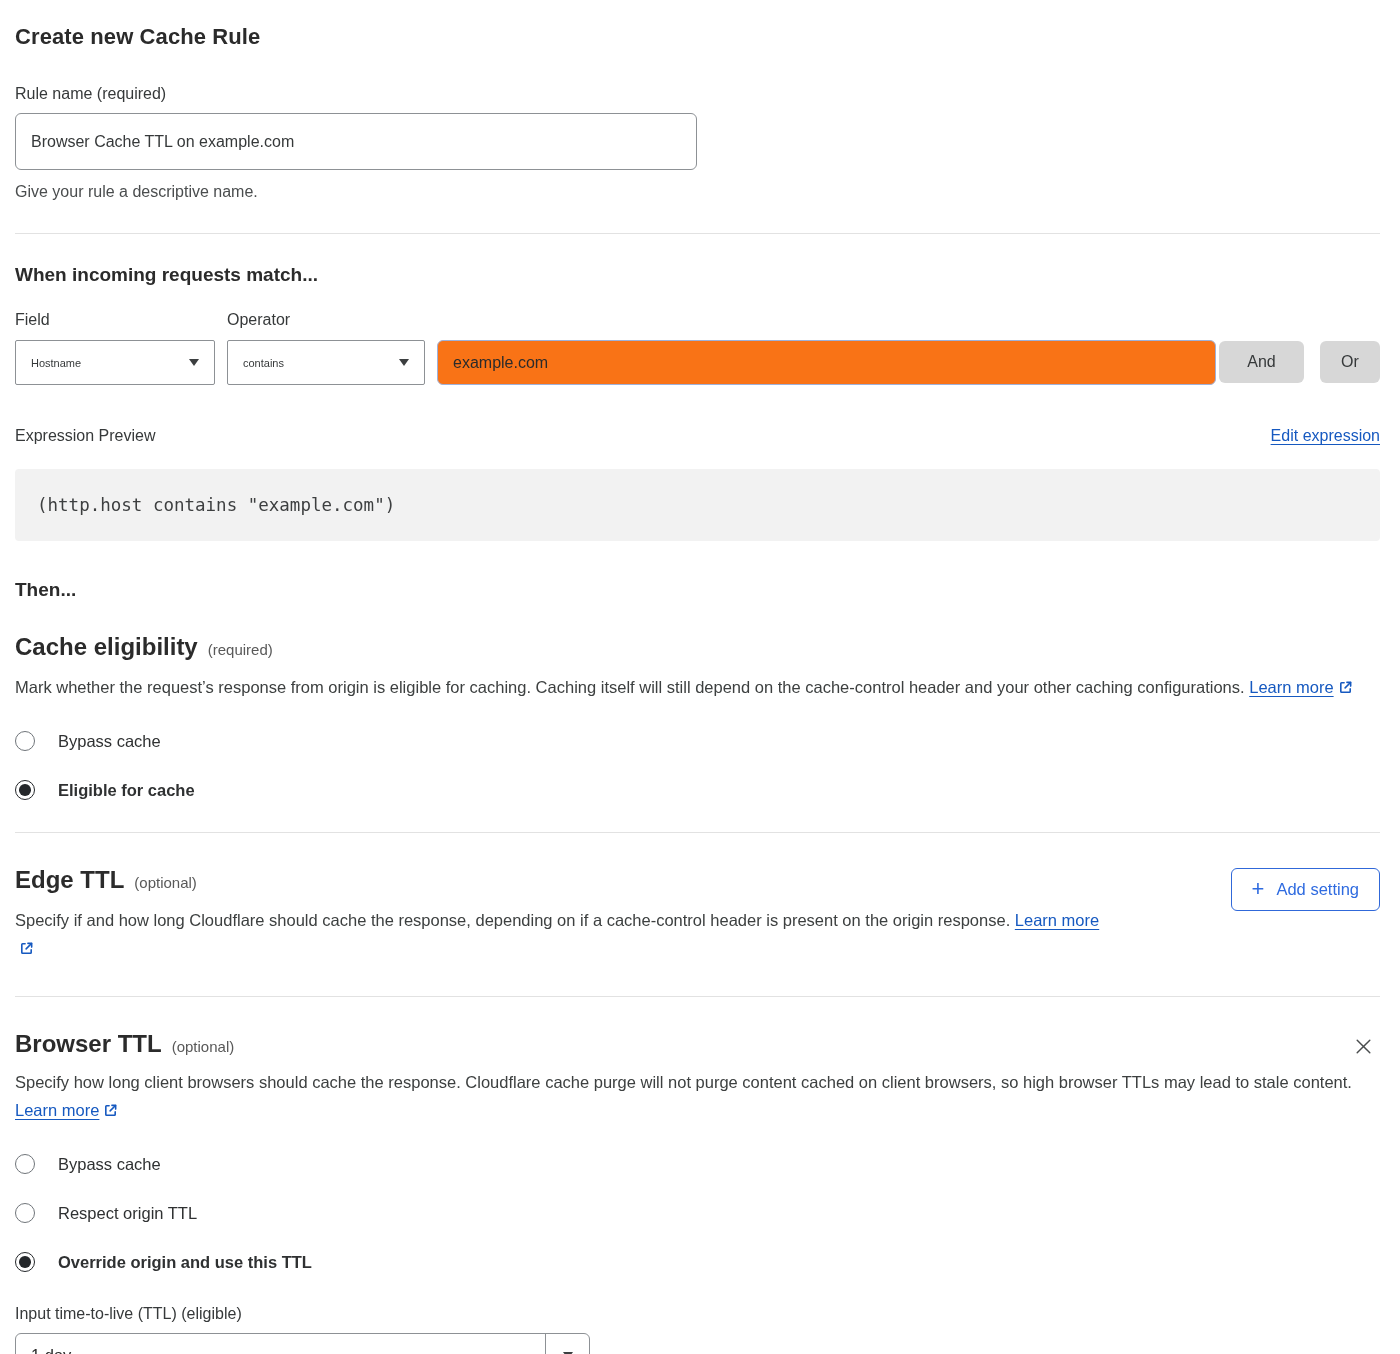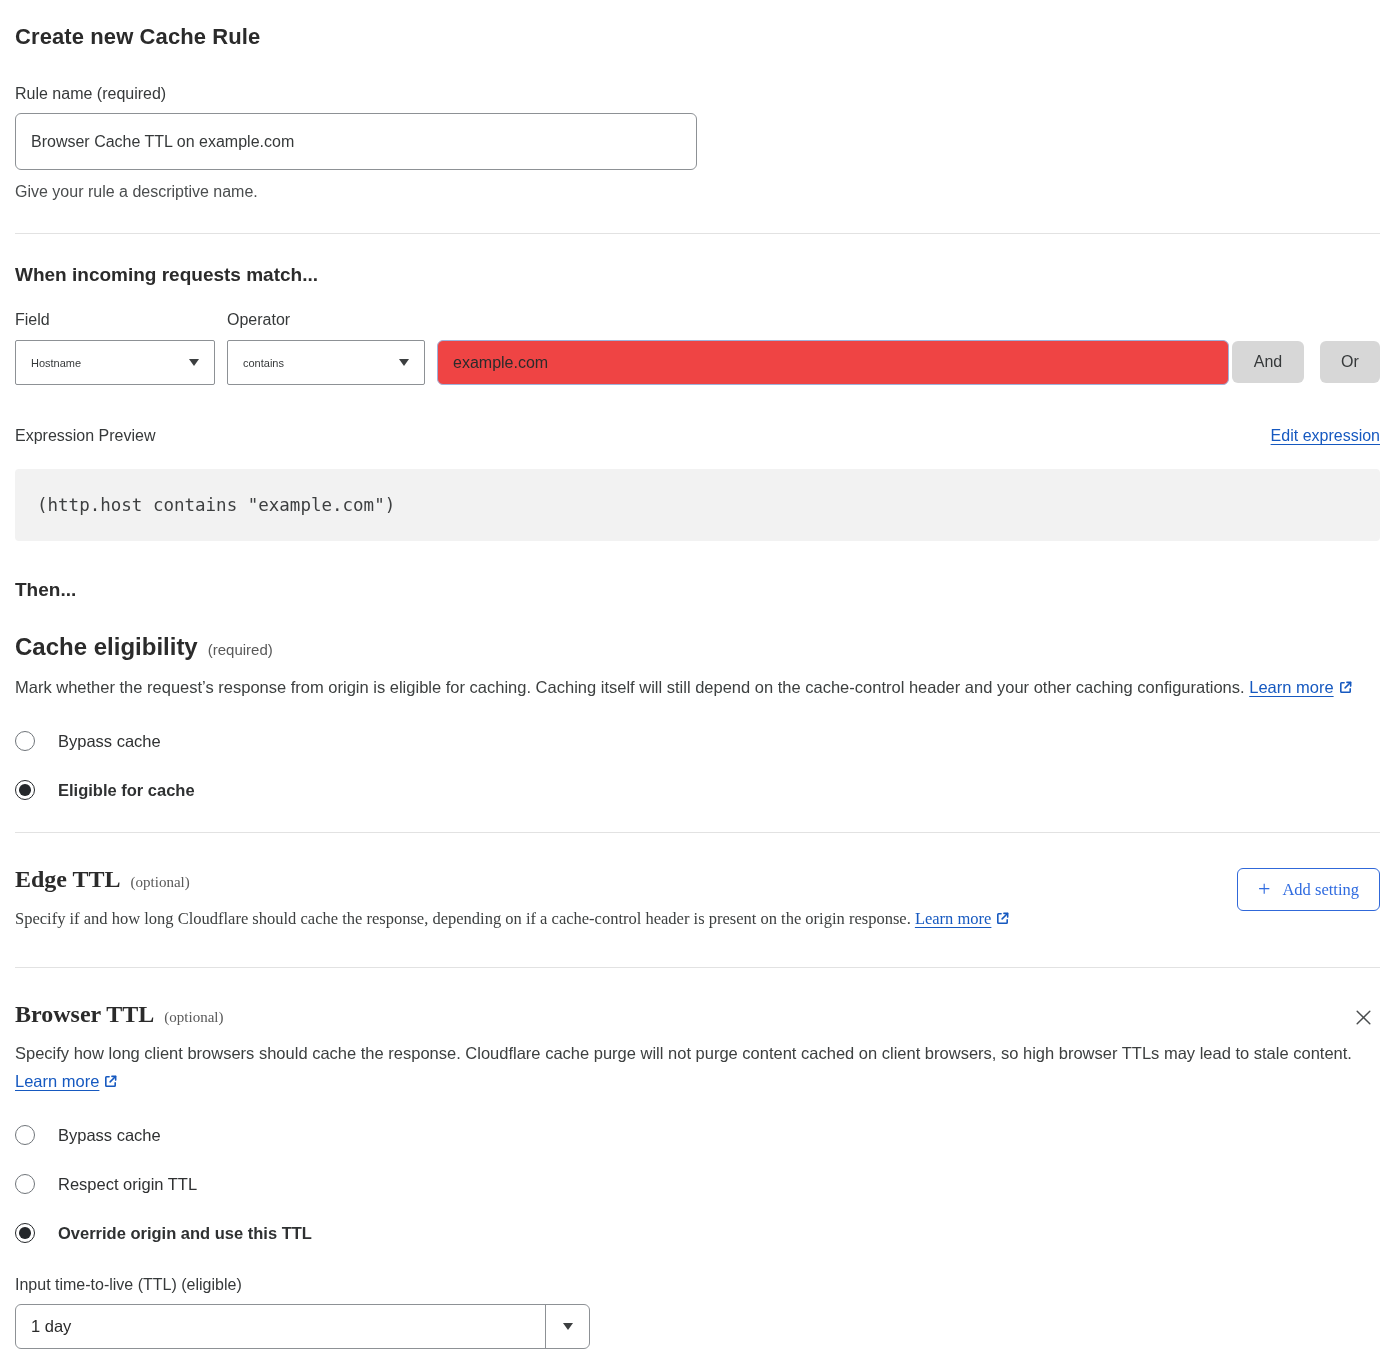--- a/index.html
+++ b/index.html
@@ -28,28 +28,28 @@
   .match-row { display:flex; align-items:flex-end; margin-top:25px; }
   .match-col .field-label { margin-bottom:11px; }
   .select-box {
     height:45px; border:1px solid #8d9195; border-radius:2px; background:#fff;
     display:flex; align-items:center; justify-content:space-between;
     padding:0 15px; font-size:11px; color:#36393a; cursor:pointer;
   }
   .caret { width:0; height:0; border-left:5.5px solid transparent; border-right:5.5px solid transparent; border-top:7px solid #3c3f40; }
   .value-input {
     height:45px; width:100%; border:1px solid #9fb1d9; border-radius:6px;
-    background:#ef4444; font-size:16px; color:#2b2b2b; padding:0 15px;
+    background:#f97316; font-size:16px; color:#2b2b2b; padding:0 15px;
     font-family:"Liberation Sans","DejaVu Sans",sans-serif; outline:none;
   }
   .gray-btn {
     height:42px; border:none; border-radius:6px; background:#d7d7d7; color:#36393a;
     font-size:16px; font-family:inherit; cursor:pointer; margin-bottom:2px;
   }
-  .btn-and { width:72px; margin-left:3px; }
+  .btn-and { width:85px; margin-left:3px; }
   .btn-or  { width:60px; margin-left:16px; }
 
   .expr-head { display:flex; justify-content:space-between; align-items:baseline; margin-top:42px; }
   .link { color:#1659c0; text-decoration:underline; text-underline-offset:3px; cursor:pointer; }
   .code-block {
     margin-top:24px; background:#f2f2f2; border-radius:4px; height:72px;
     display:flex; align-items:center; padding:0 22px;
     font-family:"DejaVu Sans Mono","Liberation Mono",monospace;
     font-size:17.5px; color:#3d3f40;
   }
@@ -65,21 +65,21 @@
   .radio-row { display:flex; align-items:center; margin-top:28px; cursor:pointer; }
   .radio {
     width:20px; height:20px; border:1.6px solid #70757a; border-radius:50%;
     background:#fff; position:relative; flex:none;
   }
   .radio.checked { border-color:#24272a; }
   .radio.checked::after { content:""; position:absolute; inset:3.2px; background:#24272a; border-radius:50%; }
   .radio-label { margin-left:23px; font-size:16.5px; color:#2f3132; }
   .radio-label.bold { font-weight:700; }
 
-  .section-head-flex { display:flex; align-items:flex-start;font-family:Liberation Serif, serif; }
+  .section-head-flex { display:flex; align-items:flex-start; }
   .add-setting-btn {
     display:flex; align-items:center; gap:12px; height:43px; padding:0 20px;
     background:#fff; border:1px solid #3068d9; border-radius:6px; color:#2f6be0;
     font-size:16.5px; font-family:inherit; cursor:pointer; flex:none; margin-top:2px;
   }
   .plus-glyph { font-size:22px; font-weight:400; line-height:1; margin-top:-2px; }
   .close-btn { background:none; border:none; cursor:pointer; padding:4px; margin:2px 2px 0 0; color:#4a4d4e; flex:none; }
 
   .ttl-select {
     margin-top:8px; width:575px; height:45px; border:1px solid #8d9195; border-radius:6px;

